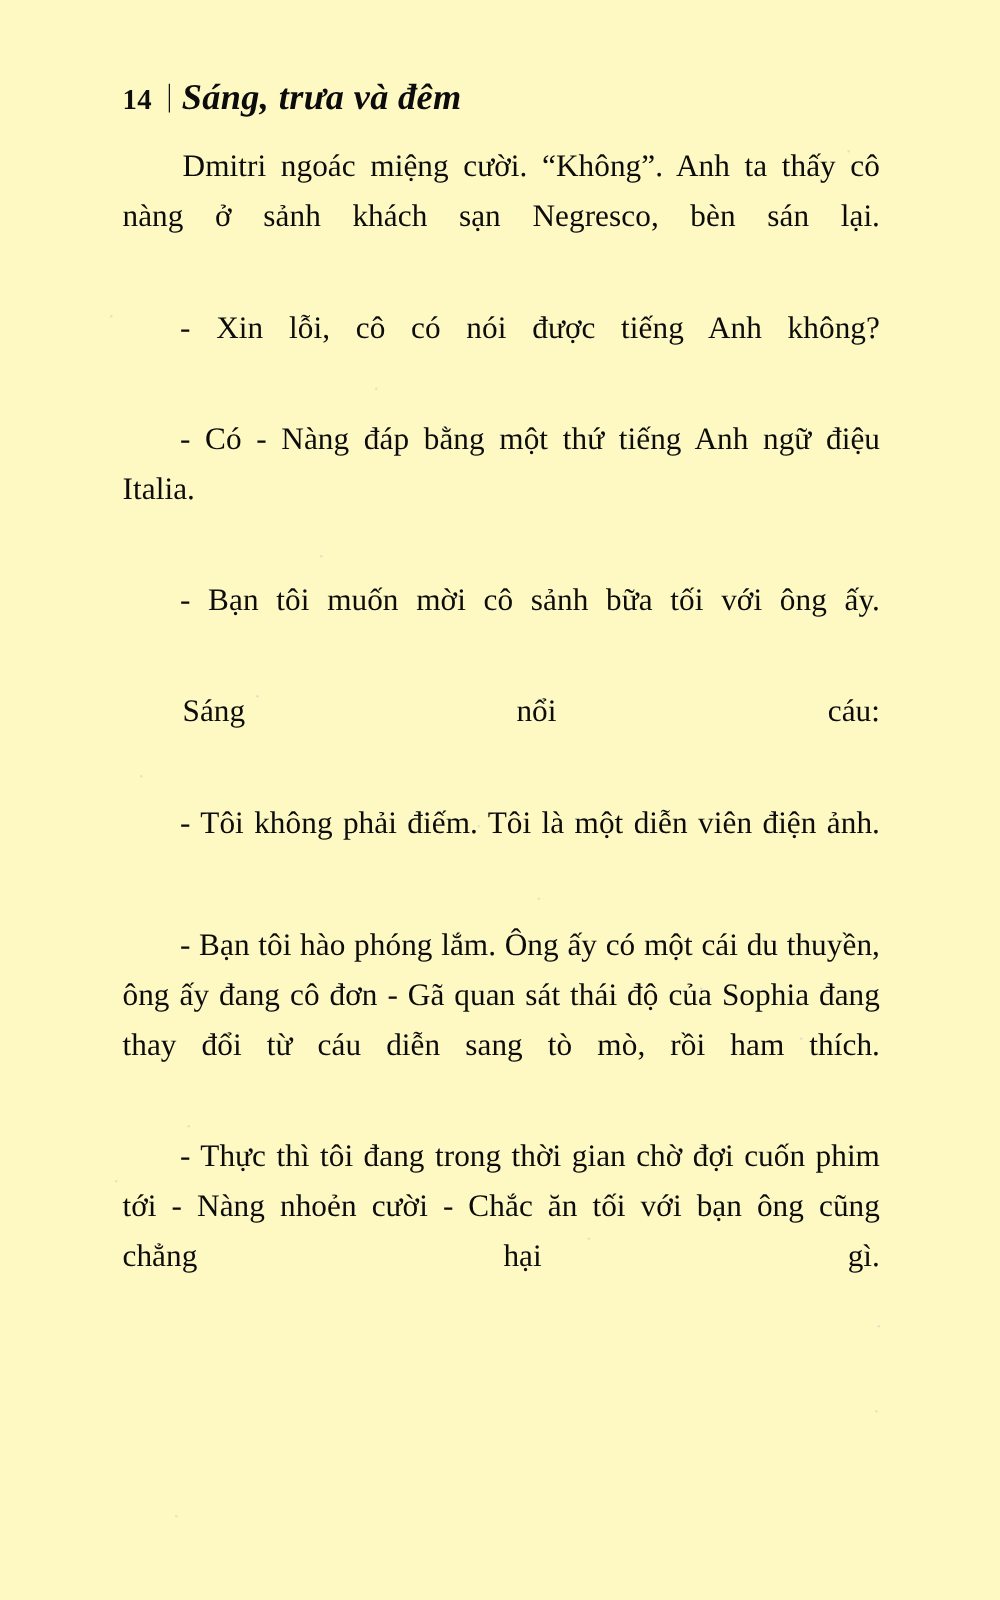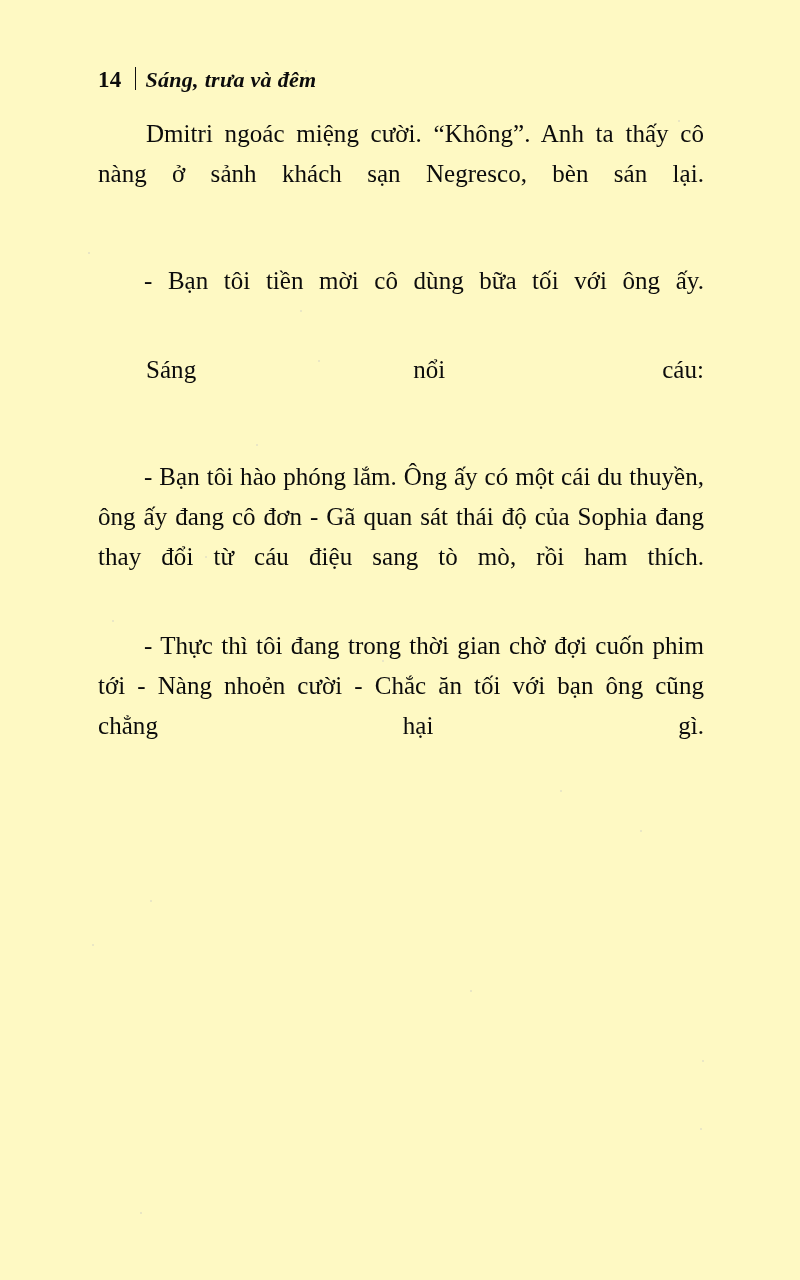--- a/index.html
+++ b/index.html
@@ -41,21 +41,21 @@
     display: inline-block;
     width: 1px;
     height: 23px;
     background: #111;
     margin: 0 9px 0 14px;
     position: relative;
     top: 3px;
   }
 
   .head-title {
-    font-size: 22px;
+    font-size: 29px;
     font-style: italic;
     font-weight: bold;
     letter-spacing: 0.3px;
     line-height: 1;
     white-space: nowrap;
   }
 
   
   .textblock {
     position: absolute;
@@ -134,34 +134,37 @@
     <span class="folio">14</span>
     <span class="head-rule"></span>
     <span class="head-title">Sáng, trưa và đêm</span>
   </div>
 
   <div class="textblock">
 
     <p class="para indent-narrative">Dmitri ngoác miệng cười. “Không”. Anh ta thấy cô nàng ở sảnh khách sạn Negresco, bèn sán lại.</p>
     <div class="gap-sm"></div>
 
+    <p class="para indent-dialogue">- Xin lỗi, cô có nói được tiếng Anh không?</p>
     <div class="gap-sm"></div>
 
+    <p class="para indent-dialogue">- Có - Nàng đáp bằng một thứ tiếng Anh ngữ điệu Italia.</p>
     <div class="gap-sm"></div>
 
-    <p class="para indent-dialogue">- Bạn tôi tiền mời cô dùng bữa tối với ông ấy.</p>
+    <p class="para indent-dialogue">- Bạn tôi muốn mời cô sảnh bữa tối với ông ấy.</p>
     <div class="gap-sm"></div>
 
     <p class="para indent-narrative">Sáng nổi cáu:</p>
     <div class="gap-sm"></div>
 
+    <p class="para indent-dialogue">- Tôi không phải điếm. Tôi là một diễn viên điện ảnh.</p>
 
     <div class="gap-sm"></div>
 
     <div class="gap-sm"></div>
 
-    <p class="para indent-dialogue">- Bạn tôi hào phóng lắm. Ông ấy có một cái du thuyền, ông ấy đang cô đơn - Gã quan sát thái độ của Sophia đang thay đổi từ cáu điệu sang tò mò, rồi ham thích.</p>
+    <p class="para indent-dialogue">- Bạn tôi hào phóng lắm. Ông ấy có một cái du thuyền, ông ấy đang cô đơn - Gã quan sát thái độ của Sophia đang thay đổi từ cáu diễn sang tò mò, rồi ham thích.</p>
     <div class="gap-sm"></div>
 
     <p class="para indent-dialogue">- Thực thì tôi đang trong thời gian chờ đợi cuốn phim tới - Nàng nhoẻn cười - Chắc ăn tối với bạn ông cũng chẳng hại gì.</p>
 
   </div>
 </div>
 
 </body></html>

